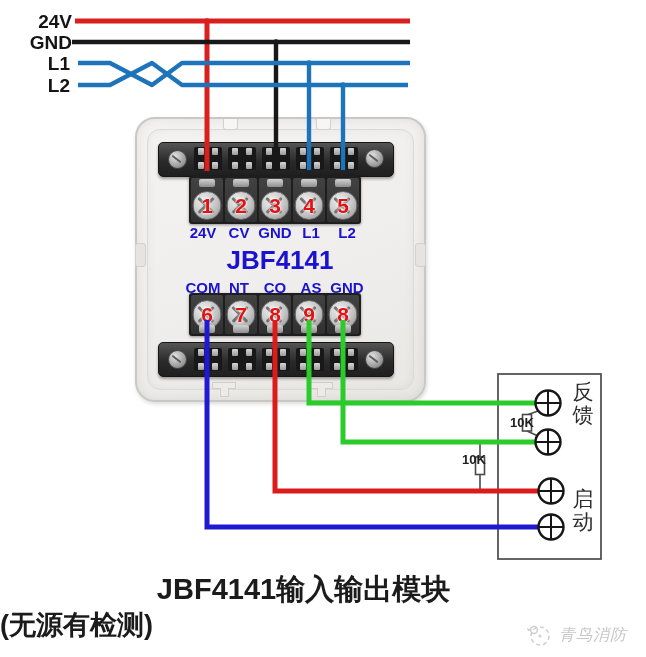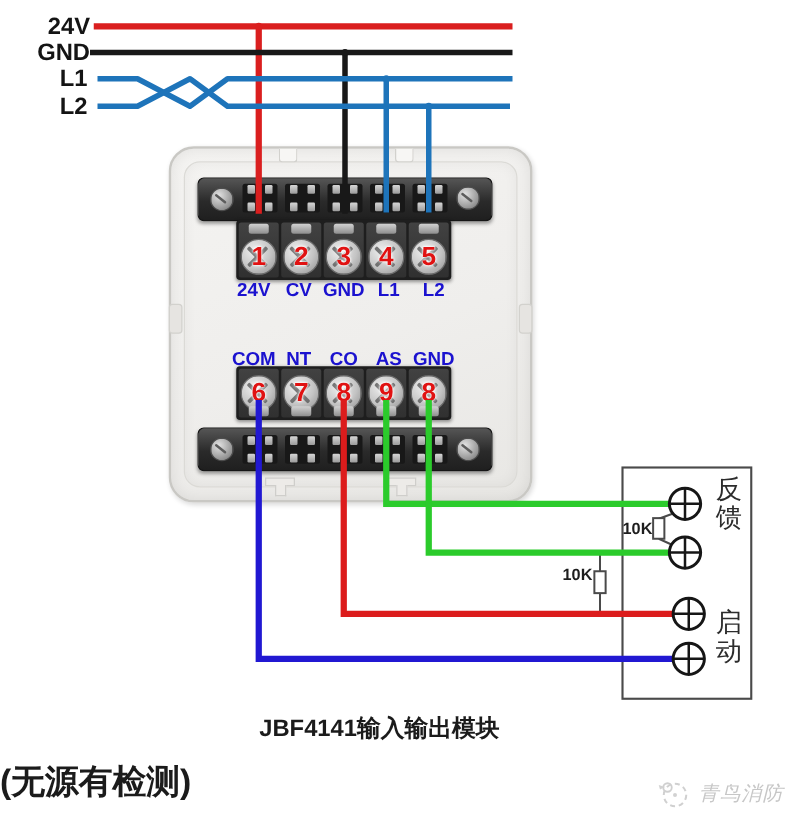--- a/index.html
+++ b/index.html
@@ -68,25 +68,25 @@
   
   .label-row{position:absolute;left:185px;width:180px;display:flex;}
   .label-row span{flex:1;text-align:center;font-size:15px;font-weight:700;color:#1b12cf;
         letter-spacing:0;}
   .module-title{position:absolute;left:190px;top:245px;width:180px;text-align:center;
         font-size:26px;font-weight:700;color:#1b12cf;}
 
   
   .vlabel{position:absolute;width:24px;text-align:center;font-size:21px;line-height:23px;
         color:#2c2c2c;word-break:break-all;}
-  .rlabel{position:absolute;font-size:13px;font-weight:700;color:#1e1e1e;text-align:center;}
+  .rlabel{position:absolute;font-size:13px;font-weight:700;color:#1e1e1e;text-align:center;margin-left:12px;}
 
   
   .caption1{position:absolute;left:0;top:570px;width:607px;text-align:center;
-        font-size:19px;font-weight:600;color:#1b1b1b;}
+        font-size:29px;font-weight:600;color:#1b1b1b;}
   .caption2{position:absolute;left:0;top:607px;width:646px;text-align:left;
         font-size:27px;font-weight:600;color:#1b1b1b;}
 
   
   .watermark{position:absolute;left:524px;top:620px;display:flex;align-items:center;gap:5px;font-style:italic;}
   .watermark .wm-text{font-size:16px;color:#c7c7c7;letter-spacing:1px;}
 
   svg.wires{position:absolute;left:0;top:0;z-index:5;}
   .txt-layer{z-index:6;}
 </style>
@@ -169,20 +169,21 @@
   </div>
 
   <div class="label-row txt-layer" style="top:224px">
     <span>24V</span>
     <span>CV</span>
     <span>GND</span>
     <span>L1</span>
     <span>L2</span>
   </div>
 
+  <div class="module-title txt-layer">JBF4141</div>
 
   <div class="label-row txt-layer" style="top:279px">
     <span>COM</span>
     <span>NT</span>
     <span>CO</span>
     <span>AS</span>
     <span>GND</span>
   </div>
 
   <div class="block block-bot" style="top:293px;height:43px">

